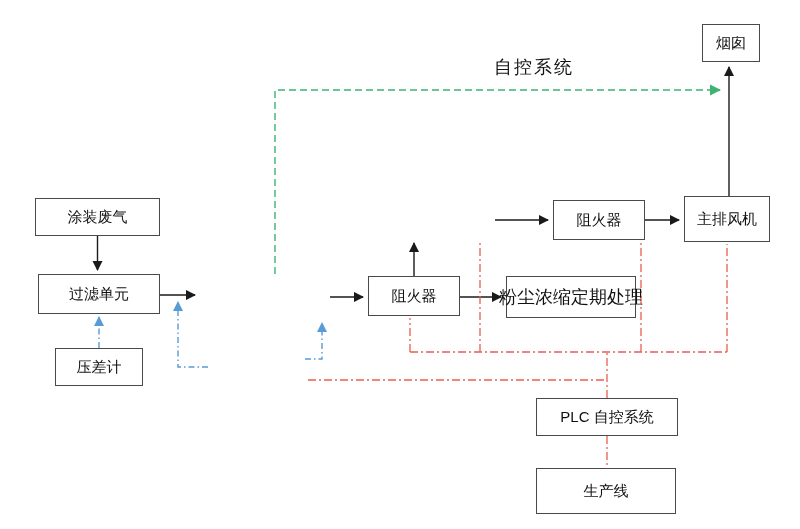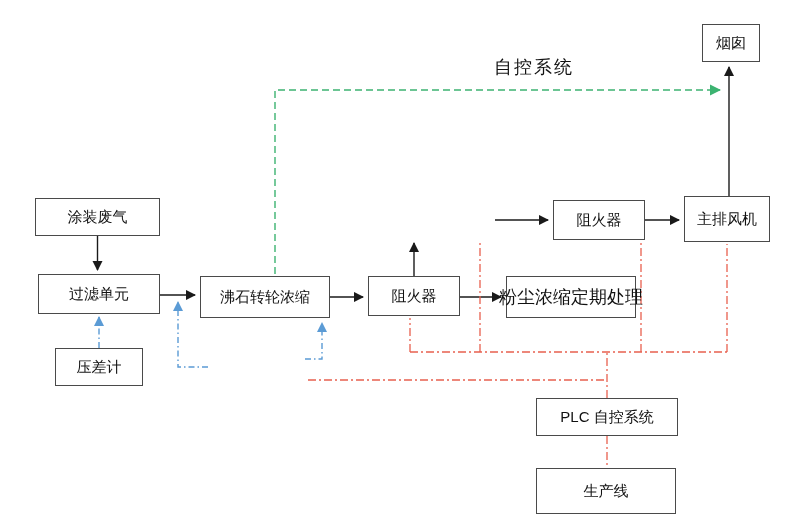--- a/index.html
+++ b/index.html
@@ -80,21 +80,20 @@
   </svg>
 
   <div class="float-label" style="left:494px;top:55px">自控系统</div>
 
   <div class="node" style="left:35px;top:198px;width:125px;height:38px">涂装废气</div>
 
   <div class="node" style="left:38px;top:274px;width:122px;height:40px">过滤单元</div>
 
   <div class="node" style="left:55px;top:348px;width:88px;height:38px">压差计</div>
 
-  <div class="node" style="left:200px;top:276px;width:130px;height:42px">沸石转轮浓缩</div>
 
 
 
   <div class="node" style="left:368px;top:276px;width:92px;height:40px">阻火器</div>
 
   <div class="node" style="left:506px;top:276px;width:130px;height:42px;font-size:18px">粉尘浓缩定期处理</div>
 
   <div class="node" style="left:553px;top:200px;width:92px;height:40px">阻火器</div>
 
   <div class="node" style="left:684px;top:196px;width:86px;height:46px">主排风机</div>

